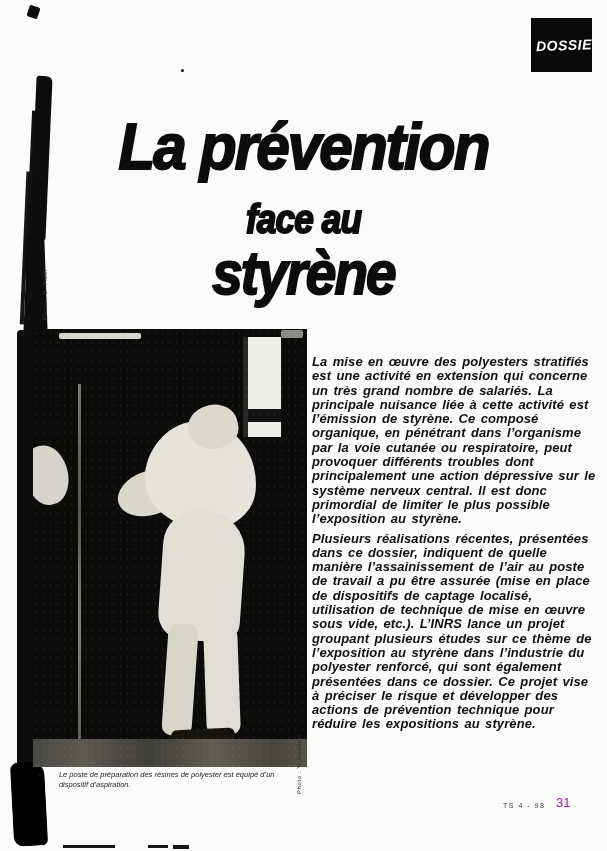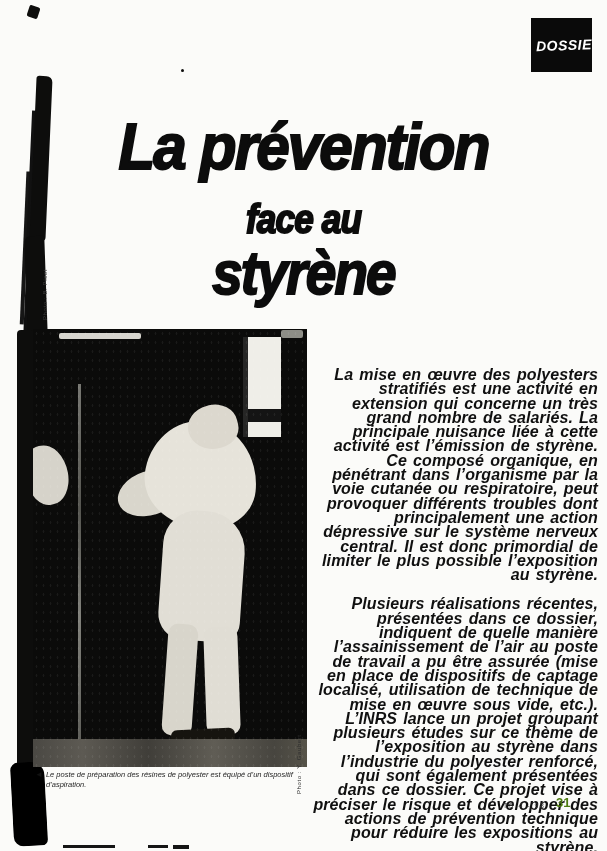--- a/index.html
+++ b/index.html
@@ -62,32 +62,32 @@
     background-image:radial-gradient(rgba(255,255,255,.18) .8px, transparent 1.1px);
     background-size:7px 9px;opacity:.35;}
 
   
   .credit{position:absolute;writing-mode:vertical-rl;transform:rotate(180deg);font-size:6px;color:#3a3a3a;
     letter-spacing:.6px;white-space:nowrap;}
   .credit-left{left:42px;top:248px;height:72px;}
   .credit-right{left:296px;top:714px;height:80px;color:#2f2f2f;}
 
   
-  .caption{position:absolute;left:35px;top:770px;width:268px;display:flex;gap:3px;
+  .caption{position:absolute;left:35px;top:770px;width:268px;display:flex;gap:16px;
     font-size:7.5px;font-style:italic;color:#1f1f1f;line-height:9.5px;}
   .caption .arrow{font-size:8px;font-style:normal;line-height:9px;color:#111;}
 
   
   .column{position:absolute;left:312px;top:353px;width:286px;color:#101010;}
-  .column p{margin:15px 0 5px 0;font-size:16px;line-height:14.3px;font-weight:bold;font-style:italic;
-    letter-spacing:.1px;word-spacing:1.6px;text-align:right;}
+  .column p{margin:2px 0 5px 0;font-size:13px;line-height:14.3px;font-weight:bold;font-style:italic;
+    letter-spacing:.1px;word-spacing:1.6px;}
 
   
   .jref{position:absolute;left:503px;top:802px;font-size:7px;letter-spacing:1.5px;color:#3c3c3c;}
-  .pnum{position:absolute;left:556px;top:795px;font-size:13px;font-weight:bold;color:#4d7c0f;}
+  .pnum{position:absolute;left:556px;top:795px;font-size:13px;font-weight:normal;color:#a21caf;}
 </style>
 </head>
 <body>
 
 <div id="page">
 
   <div class="art a-top1"></div>
   <div class="art a-dot"></div>
   <div class="art band1"></div>
   <div class="art band2"></div>

